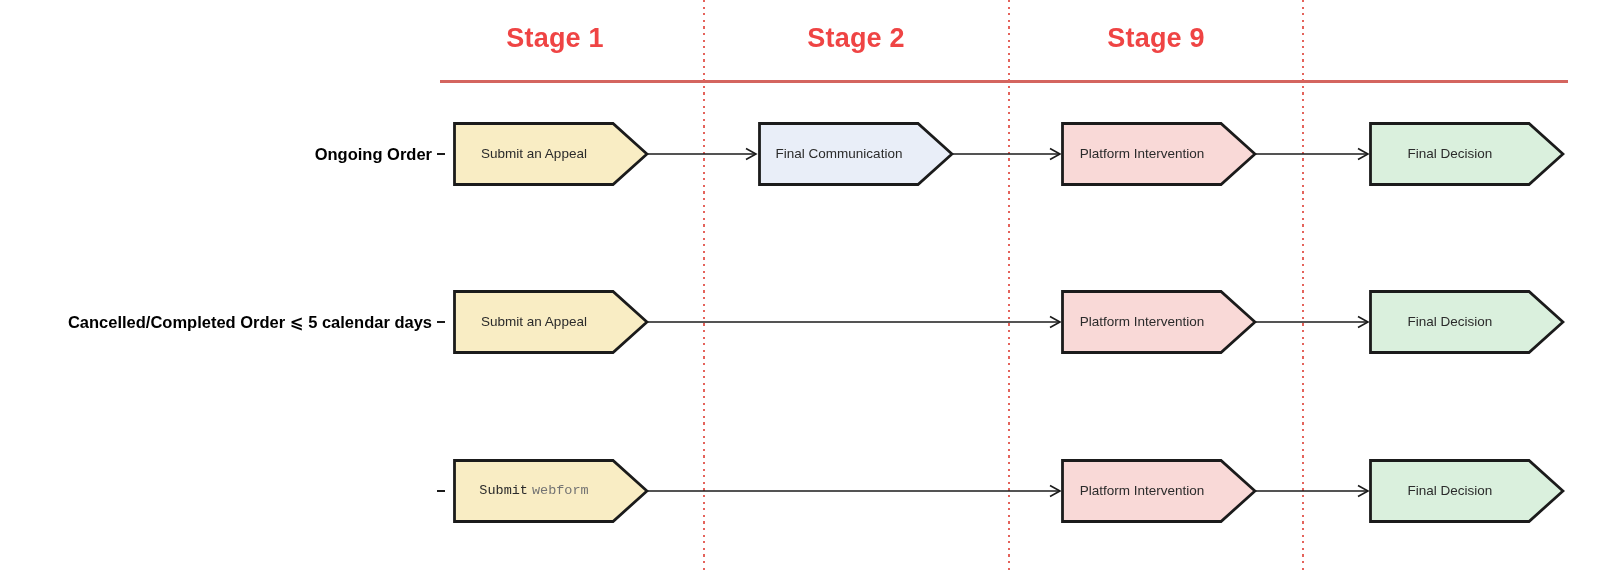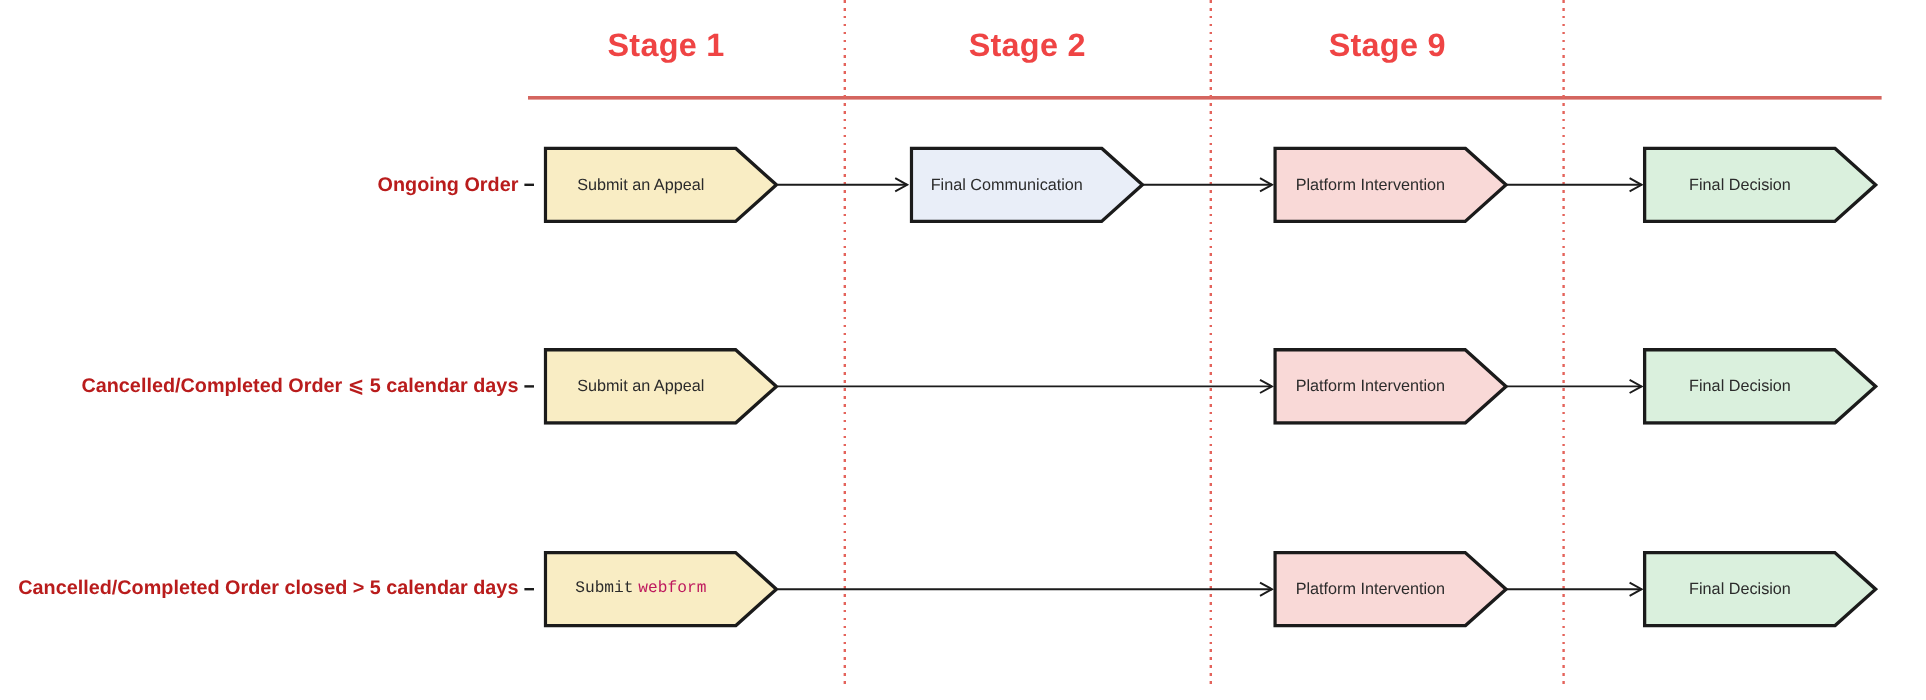--- a/index.html
+++ b/index.html
@@ -11,51 +11,50 @@
     position:absolute;top:22px;width:220px;line-height:32px;text-align:center;
     font-size:27px;font-weight:bold;color:#ef4444;letter-spacing:0.2px;
   }
   .stage-rule{position:absolute;left:440px;top:80px;width:1128px;height:2.5px;background:#D4655F;}
   .divider{
     position:absolute;top:0;width:2px;height:572px;z-index:1;
     background-image:repeating-linear-gradient(to bottom,#E4635B 0,#E4635B 2.2px,transparent 2.2px,transparent 6.6px);
   }
   .row-label{
     position:absolute;right:1173px;white-space:nowrap;line-height:21px;
-    font-size:16.5px;font-weight:bold;color:#b91c1c;text-align:left;z-index:2;
+    font-size:16.5px;font-weight:bold;color:#000000;text-align:left;z-index:2;
   }
   .tick{position:absolute;left:437px;width:8px;height:2px;background:#1b1b1b;z-index:2;}
   .shape{position:absolute;width:196px;height:64px;z-index:3;}
   .shape svg{position:absolute;left:0;top:0;display:block;}
   .shape-label{
     position:absolute;left:2px;top:0;width:158px;height:64px;
     display:flex;align-items:center;justify-content:center;gap:4px;
     text-align:left;font-size:13.5px;color:#2B2B2B;line-height:16px;
   }
-  .link{color:#be185d;cursor:pointer;}
+  .link{color:#737373;cursor:pointer;}
   .arrow{position:absolute;z-index:2;}
   .arrow line,.arrow polyline{stroke:#1b1b1b;stroke-width:1.6;fill:none;}
 </style>
 </head>
 <body>
 
 <div class="canvas">
 
   <div class="stage-header" style="left:445px;">Stage 1</div>
   <div class="stage-header" style="left:746px;">Stage 2</div>
   <div class="stage-header" style="left:1046px;">Stage 9</div>
 
   <div class="stage-rule"></div>
   <div class="divider" style="left:703px;"></div>
   <div class="divider" style="left:1008px;"></div>
   <div class="divider" style="left:1302px;"></div>
 
   <div class="row-label" style="top:144px;">Ongoing Order</div>
   <div class="row-label" style="top:312px;">Cancelled/Completed Order ⩽ 5 calendar days</div>
-  <div class="row-label" style="top:480px;">Cancelled/Completed Order closed &gt; 5 calendar days</div>
 
   <div class="tick" style="top:153px;"></div>
   <div class="tick" style="top:321px;"></div>
   <div class="tick" style="top:490px;"></div>
 
   <div class="shape" style="left:453px;top:122px;">
     <svg width="196" height="64" viewBox="0 0 196 64">
       <polygon points="1.5,1.5 160,1.5 194,32 160,62.5 1.5,62.5" stroke="#1b1b1b" stroke-width="2.8" fill="#F9EDC4"></polygon>
     </svg>
     <span class="shape-label">Submit an Appeal</span>

